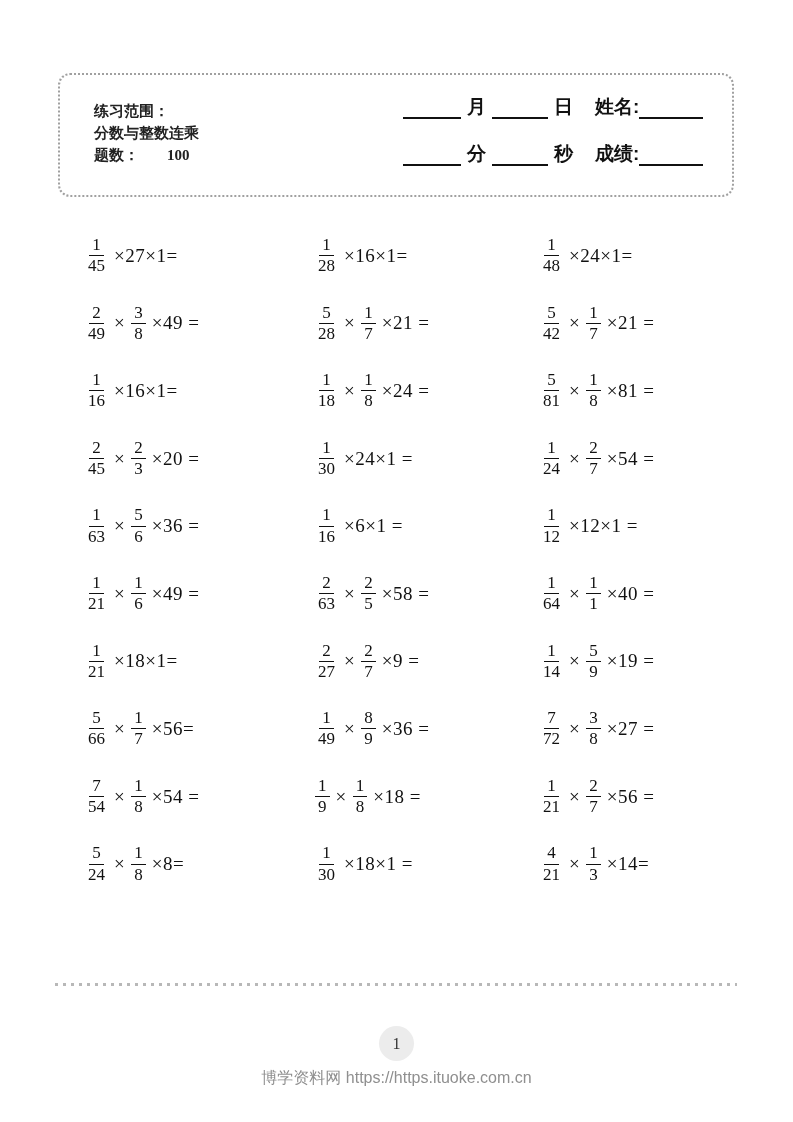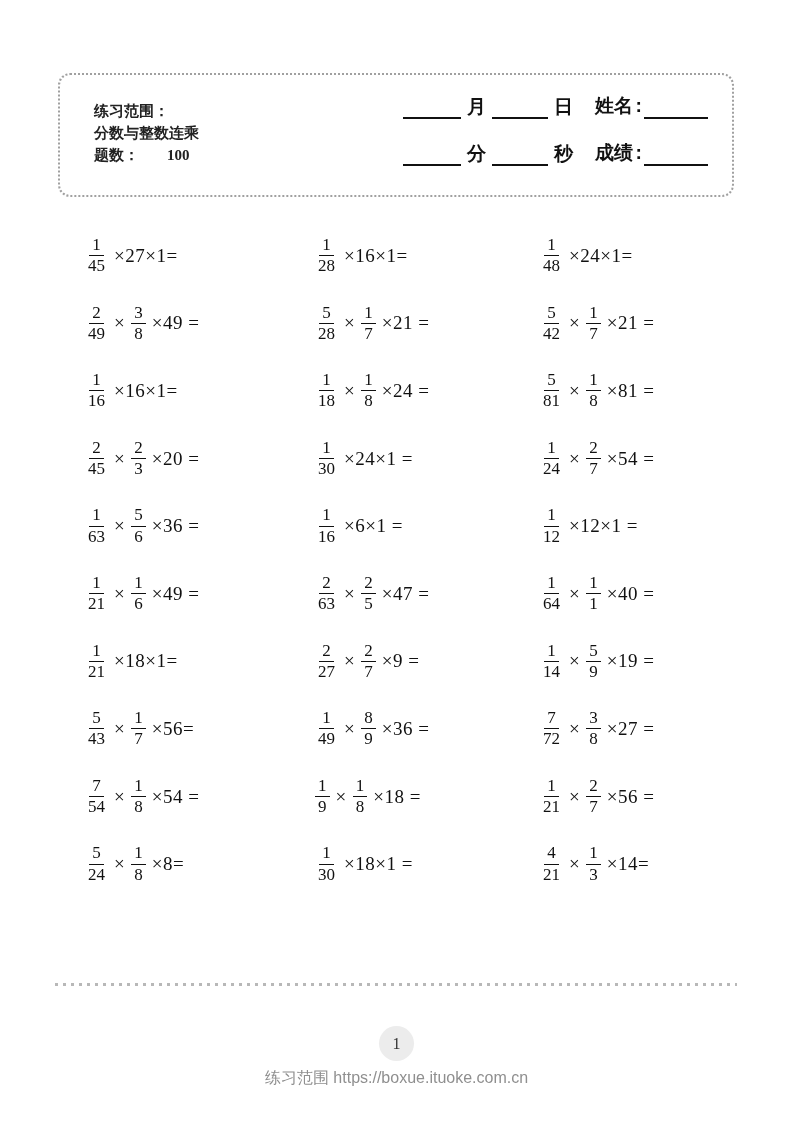--- a/index.html
+++ b/index.html
@@ -35,21 +35,21 @@
     display:inline-block;height:22px;
     border-bottom:2px solid #111;
   }
   .blank.b1{width:58px;}
   .blank.b2{width:56px;}
   .blank.b3{width:64px;}
   .hlabel{
     font-weight:bold;font-size:19px;line-height:24px;color:#111;
     margin:0 6px;white-space:nowrap;
   }
-  .hlabel.tight{margin:0 0 0 16px;font-family:Liberation Mono, monospace;}
+  .hlabel.tight{margin:0 0 0 16px;}
   
   .problems-grid{
     position:absolute;left:85px;top:222px;width:660px;
     display:grid;
     grid-template-columns:230px 225px 1fr;
     grid-auto-rows:67.6px;
     align-items:center;
   }
   .problem{
     display:flex;align-items:center;gap:6px;
@@ -273,21 +273,21 @@
       <div class="problem">
         <span class="frac">
           <span class="num">2</span>
           <span class="den">63</span>
         </span>
         <span class="op">×</span>
         <span class="frac">
           <span class="num">2</span>
           <span class="den">5</span>
         </span>
-        <span class="op">×47 =</span>
+        <span class="op">×58 =</span>
       </div>
       <div class="problem">
         <span class="frac">
           <span class="num">1</span>
           <span class="den">64</span>
         </span>
         <span class="op">×</span>
         <span class="frac">
           <span class="num">1</span>
           <span class="den">1</span>
@@ -321,21 +321,21 @@
         <span class="op">×</span>
         <span class="frac">
           <span class="num">5</span>
           <span class="den">9</span>
         </span>
         <span class="op">×19 =</span>
       </div>
       <div class="problem">
         <span class="frac">
           <span class="num">5</span>
-          <span class="den">43</span>
+          <span class="den">66</span>
         </span>
         <span class="op">×</span>
         <span class="frac">
           <span class="num">1</span>
           <span class="den">7</span>
         </span>
         <span class="op">×56=</span>
       </div>
       <div class="problem">
         <span class="frac">
@@ -427,15 +427,15 @@
           <span class="den">3</span>
         </span>
         <span class="op">×14=</span>
       </div>
     </div>
 
   <div class="bottom-divider"></div>
   <div class="page-badge">
     <span>1</span>
   </div>
-  <div class="site-line">练习范围 https://boxue.ituoke.com.cn</div>
+  <div class="site-line">博学资料网 https://https.ituoke.com.cn</div>
 
 </div>
 
 </body></html>

